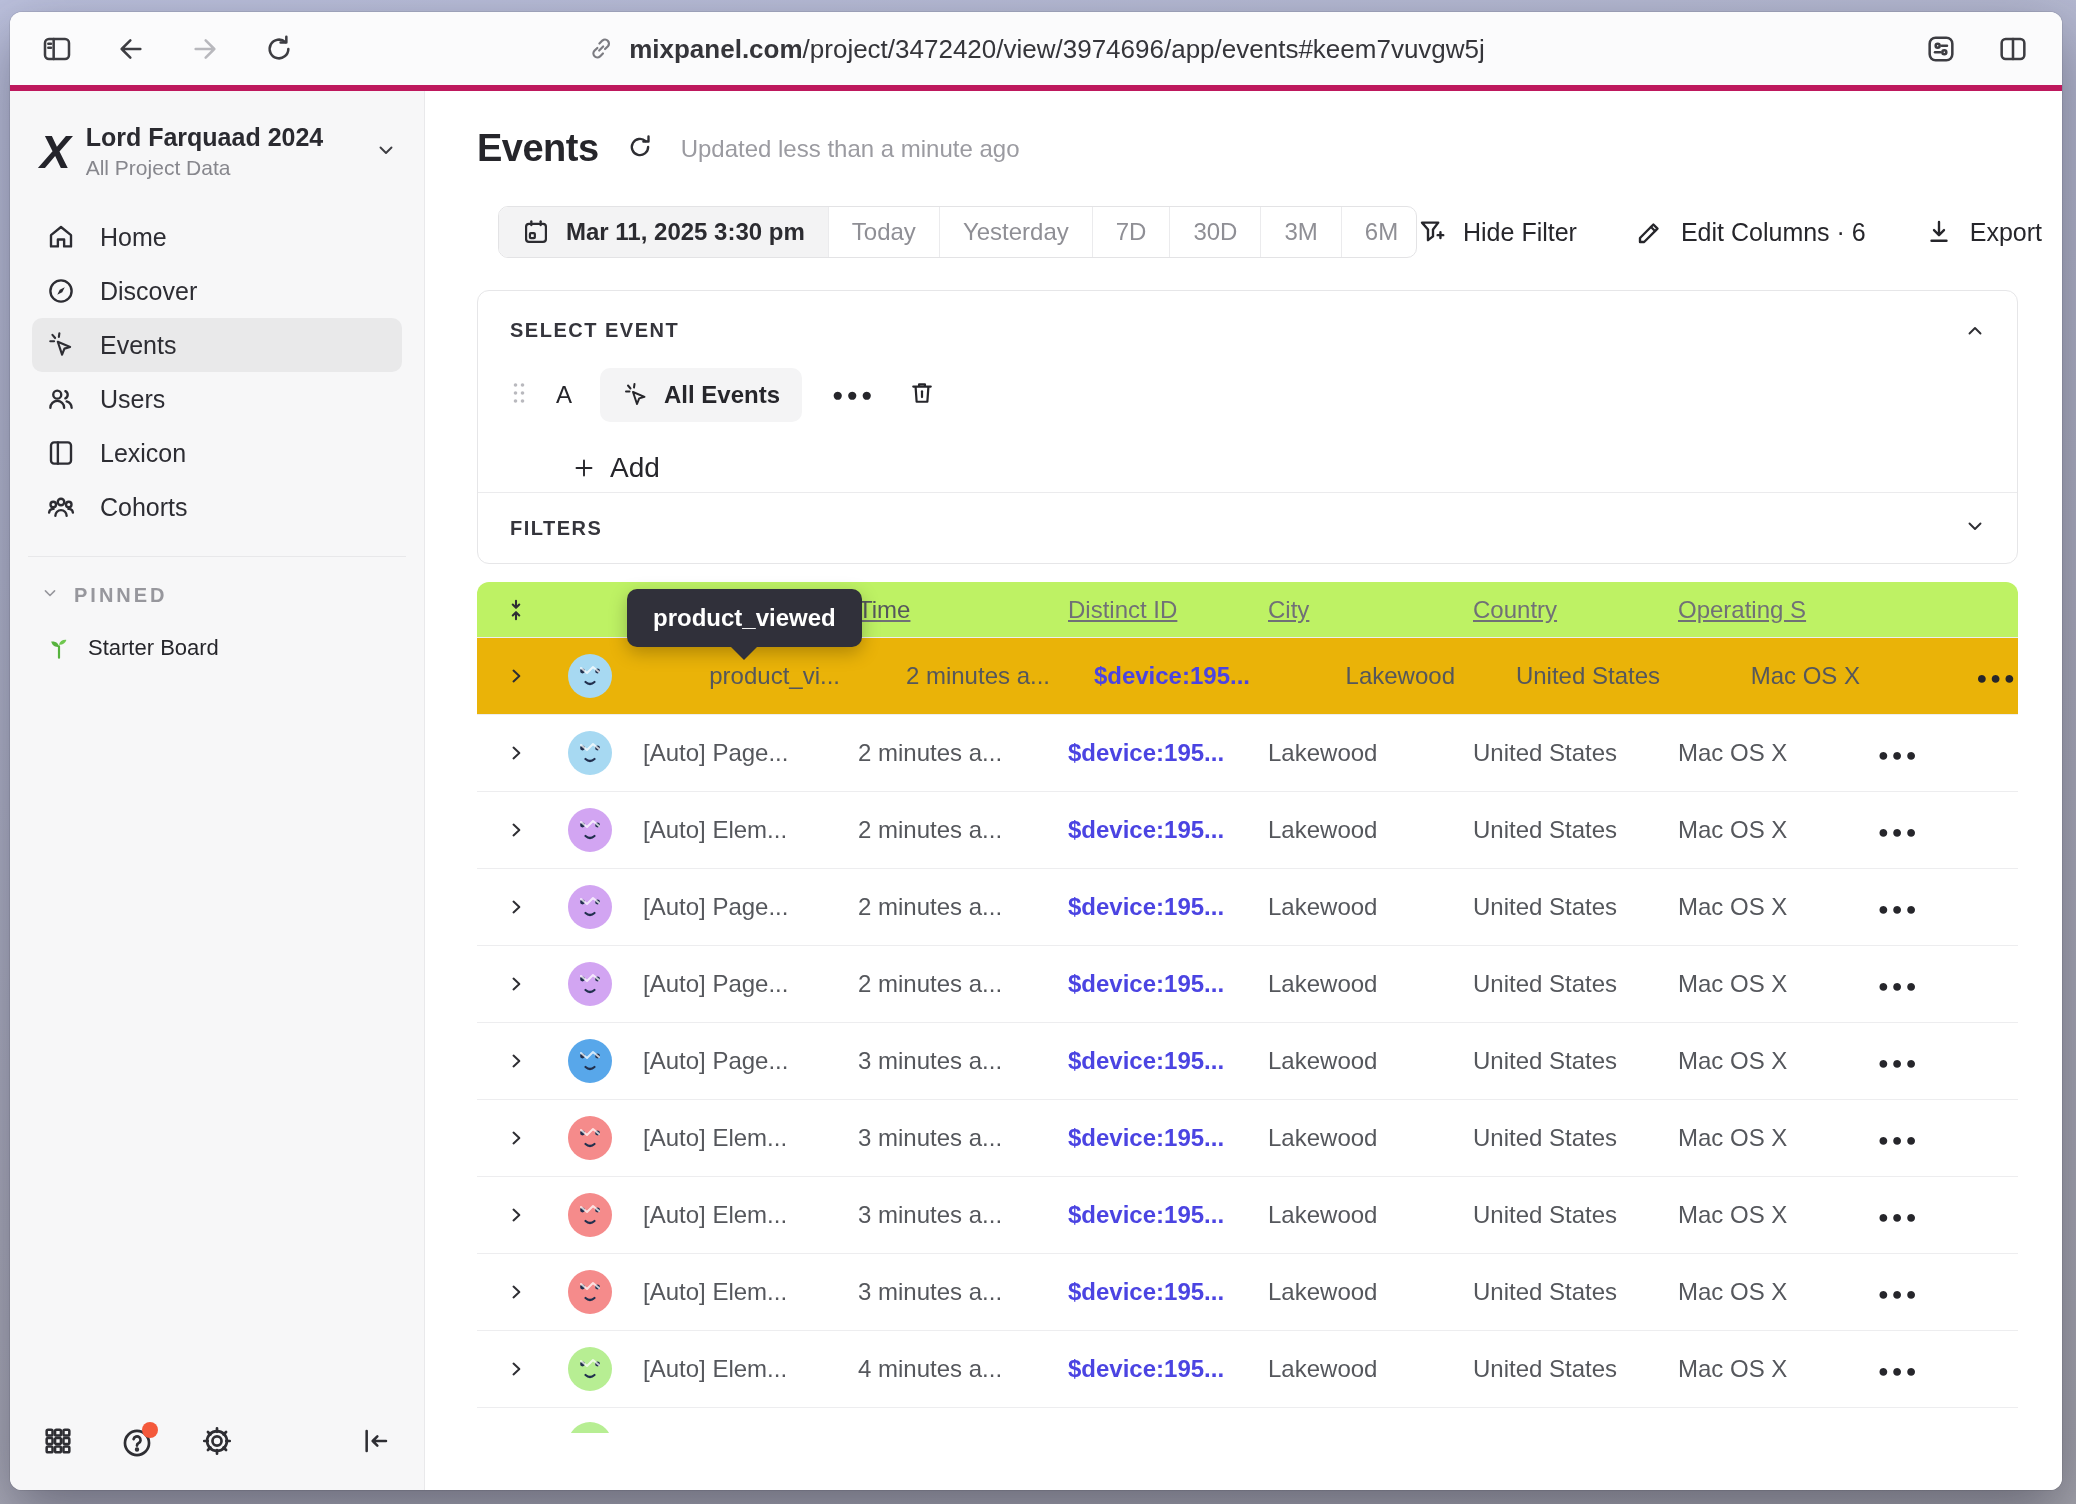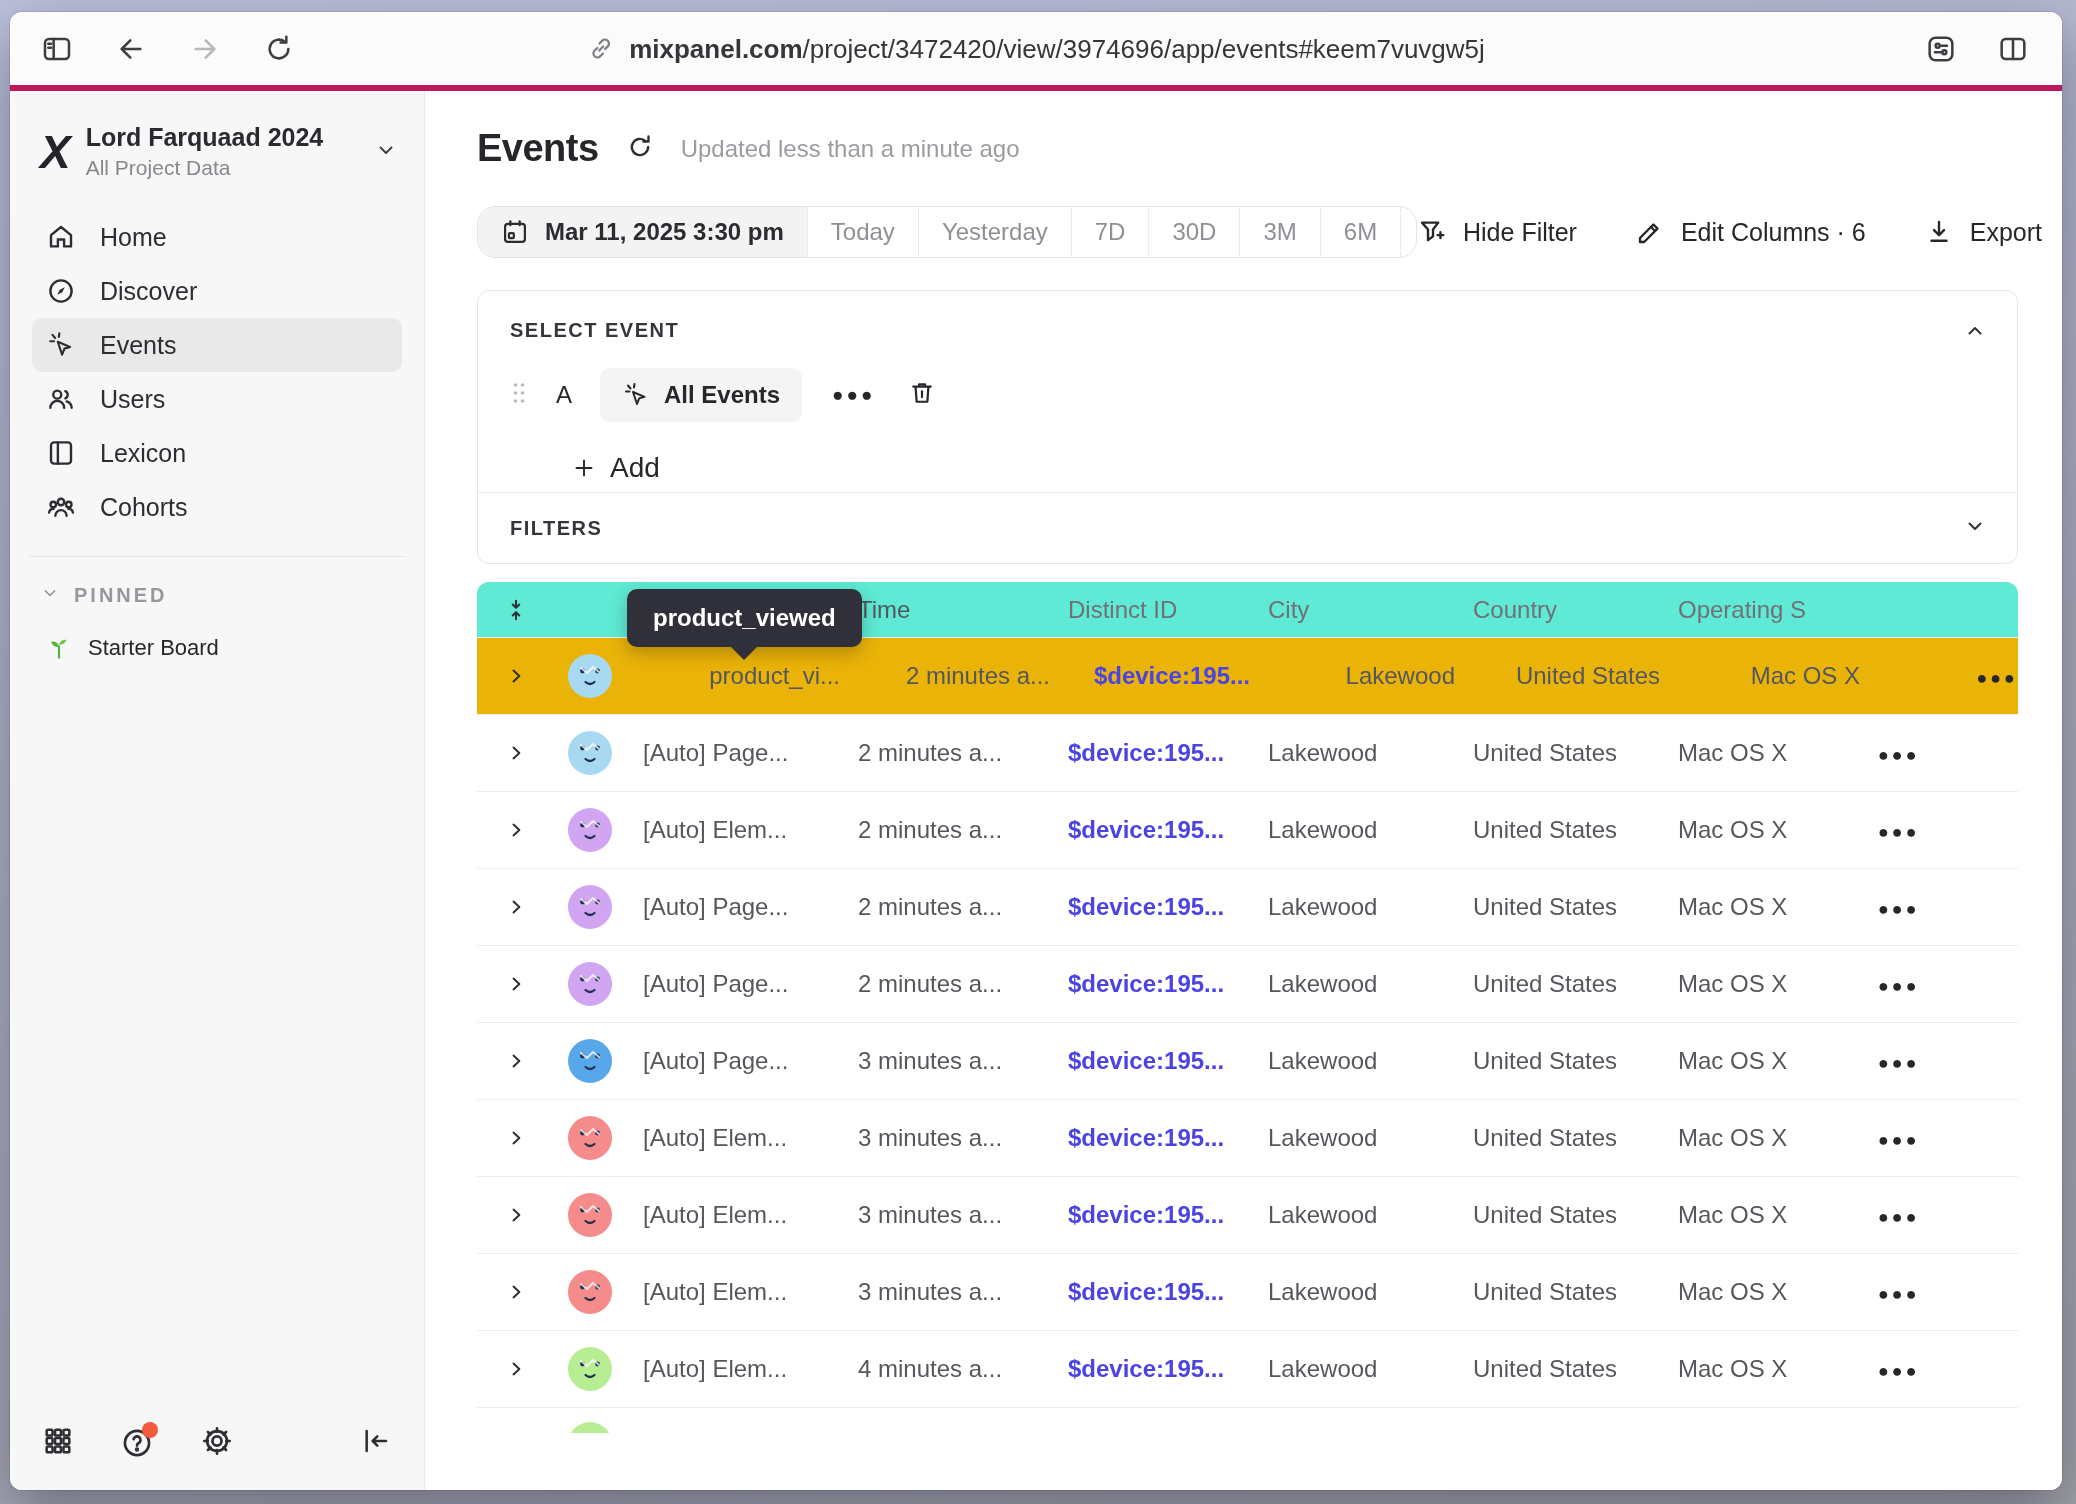--- a/index.html
+++ b/index.html
@@ -55,21 +55,21 @@
   .help-wrap { position:relative; width:34px; height:34px; }
   .help-dot { position:absolute; right:-4px; top:-4px; width:16px; height:16px; border-radius:50%; }
   .collapse-btn { margin-left:auto; color:#2e2e33; }
   
   .main { flex:1; background:#fff; position:relative; overflow:hidden; padding-left:52px; }
   .title-row { padding-top:36px; display:flex; align-items:center; gap:26px; }
   .page-title { font-size:38px; font-weight:700; color:#26262b; letter-spacing:-.5px; }
   .refresh-btn { color:#2e2e33; }
   .updated { font-size:24px; color:#9b9ba1; }
   .controls-row { margin-top:36px; display:flex; align-items:center; padding-right:20px; }
-  .seg-ctl { margin-left:0; display:flex; align-items:stretch; border:1px solid #e3e3e5; border-radius:18px; overflow:hidden; height:52px; background:#fff; }
+  .seg-ctl { margin-left:21px; display:flex; align-items:stretch; border:1px solid #e3e3e5; border-radius:10px; overflow:hidden; height:52px; background:#fff; }
   .seg { display:flex; align-items:center; padding:0 23px; font-size:24px; color:#8f8f95; border-left:1px solid #ebebed; white-space:nowrap; }
   .seg:first-child { border-left:none; }
   .seg.date { background:#f3f3f4; gap:16px; font-weight:600; color:#2b2b30; }
   .seg.date .cal-ic { color:#2b2b30; }
   .right-tools { margin-left:auto; display:flex; align-items:center; gap:58px; }
   .tool-btn { display:flex; align-items:center; gap:16px; font-size:25px; font-weight:500; color:#26262b; white-space:nowrap; }
   .tool-btn svg { color:#26262b; }
   
   .query-card { margin-top:32px; width:1541px; border:1px solid #e6e6e8; border-radius:12px; background:#fff; }
   .qc-sec1 { height:201px; padding:28px 32px; position:relative; }
@@ -81,21 +81,21 @@
   .event-chip { display:flex; align-items:center; gap:14px; background:#f4f4f5; border-radius:10px; padding:13px 22px; font-size:24px; font-weight:600; color:#26262b; }
   .more-dots { font-size:19px; letter-spacing:3px; color:#26262b; margin-left:30px; font-weight:700; }
   .trash-btn { margin-left:32px; color:#26262b; }
   .add-row { margin-top:30px; margin-left:62px; display:flex; align-items:center; gap:14px; font-size:28px; font-weight:500; color:#26262b; }
   .qc-sec2 { border-top:1px solid #ebebed; height:71px; padding:0 32px; display:flex; align-items:center; position:relative; }
   .qc-sec2 .qc-collapse { top:50%; transform:translateY(-50%); }
   
   .showing { margin-top:38px; font-size:24px; color:#2c2c31; }
   .showing b { font-weight:700; }
   .etable { margin-top:18px; width:1541px; position:relative; font-size:24px; }
-  .thead { height:55px; background:#5eead4; border-radius:12px 12px 0 0; display:flex; align-items:center; color:#707076; }
+  .thead { height:55px; background:#bef264; border-radius:12px 12px 0 0; display:flex; align-items:center; color:#707076;text-decoration:underline; }
   .trow { height:77px; display:flex; align-items:center; border-top:1px solid #ededef; background:#fff; }
   .trow.hl { background:#eab308;text-align:right; }
   .trow.partial { height:26px; overflow:hidden; align-items:flex-start; }
   .c { flex:none; padding-left:18px; white-space:nowrap; overflow:hidden; }
   .c-exp { width:78px; padding-left:0; display:flex; justify-content:center; color:#2e2e33; }
   .c-av { width:70px; padding-left:0; display:flex; justify-content:center; }
   .c-event { width:215px; color:#55575c; }
   .c-time { width:210px; color:#55575c; }
   .c-id { width:200px; font-weight:700; }
   .c-city { width:205px; color:#55575c; }

